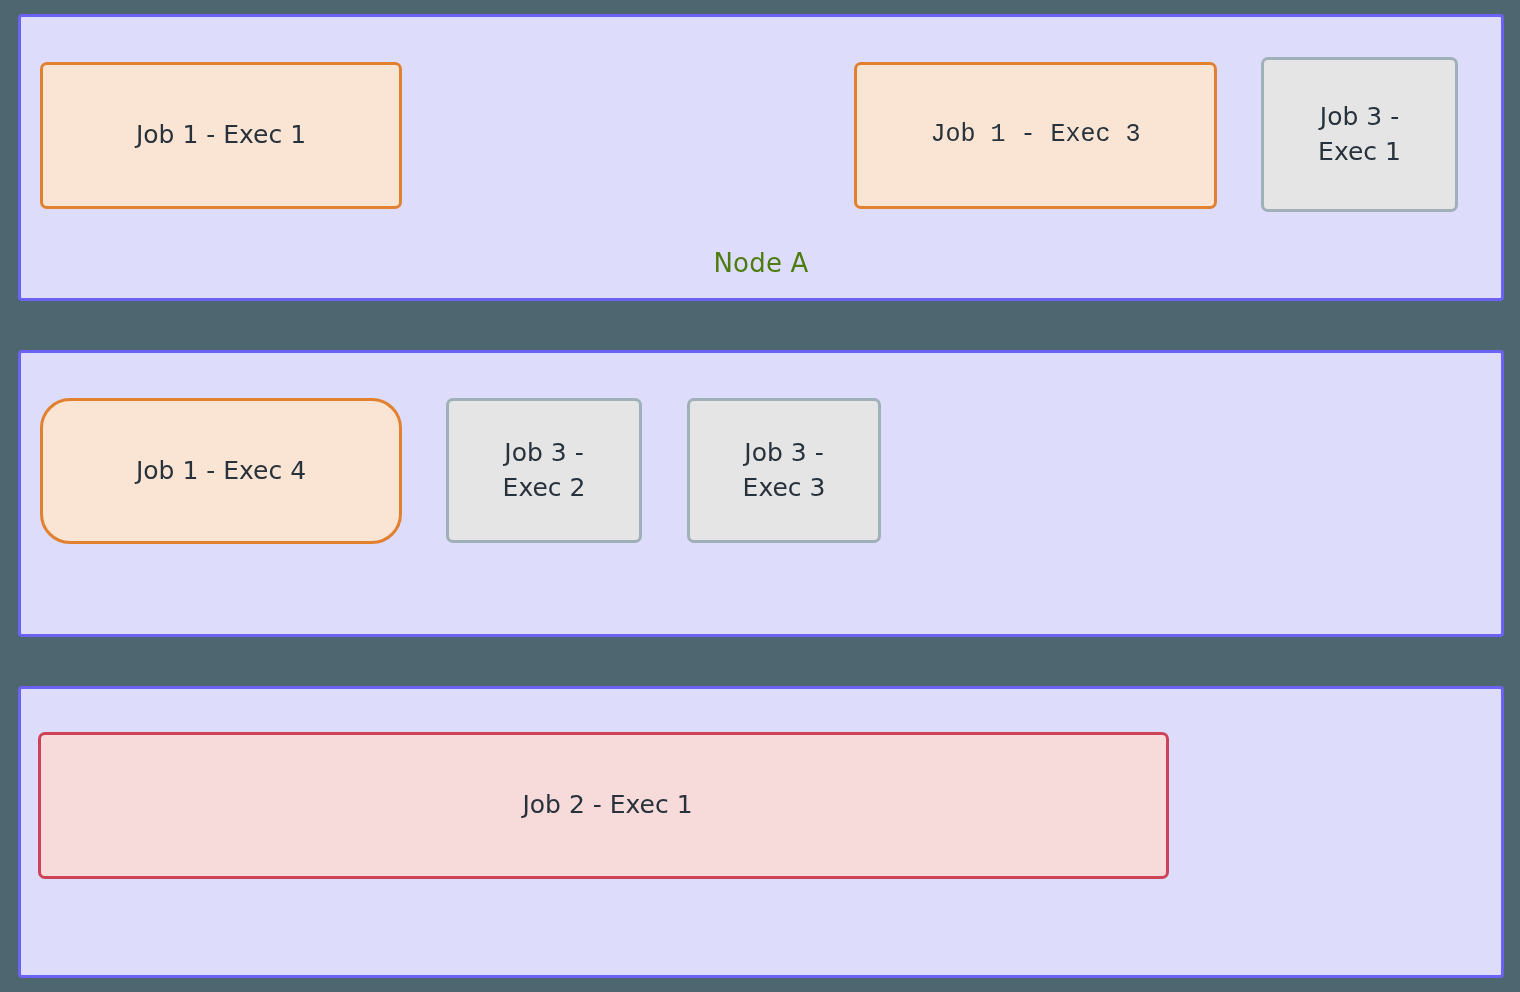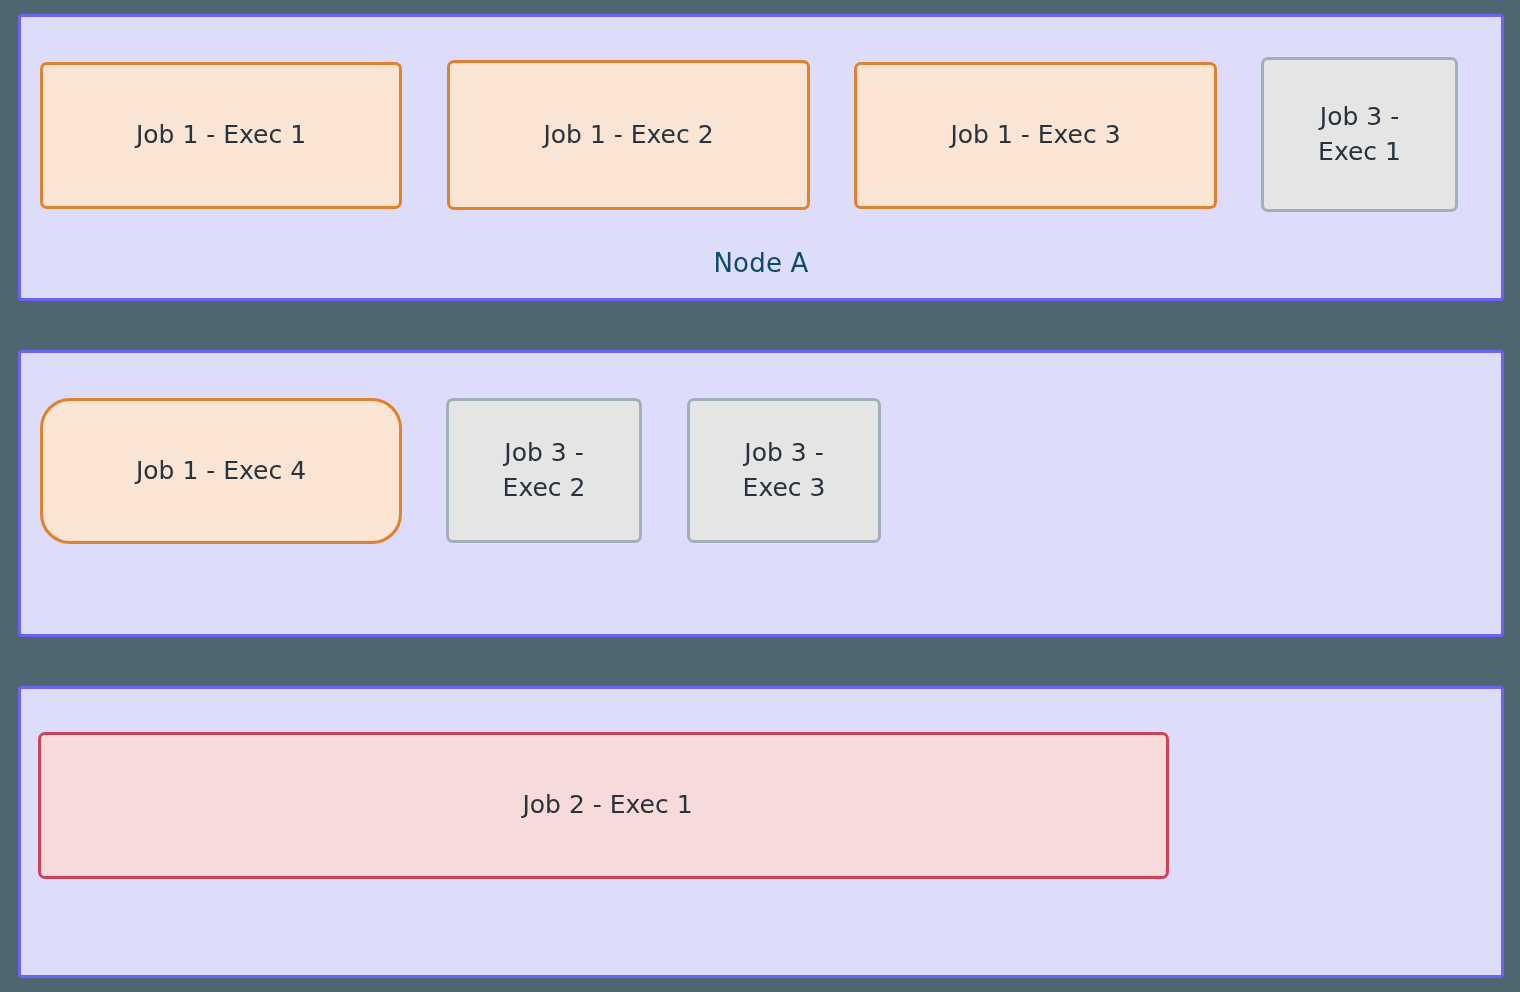--- a/index.html
+++ b/index.html
@@ -30,21 +30,21 @@
   }
   #node-a { left: 18px;  top: 14px;  width: 1486px; height: 287px; }
   #node-b { left: 18px;  top: 350px; width: 1486px; height: 287px; }
   #node-c { left: 18px;  top: 686px; width: 1486px; height: 292px; }
 
   .node-label {
     position: absolute;
     left: 0;
     width: 100%;
     text-align: center;
-    color: #0c4a6e;
+    color: #4d7c0f;
     font-size: 26px;
     letter-spacing: 0.2px;
     line-height: 1;
   }
   #node-a .node-label { top: 233px; }
   #node-b .node-label { top: 569px; }
 
   .task {
     position: absolute;
     box-sizing: border-box;
@@ -67,41 +67,40 @@
     border: 3px solid #9fb0b8;
   }
   .task.red {
     background: #f7dada;
     border: 3px solid #ce4257;
   }
 
   
   #task-a1 { left: 40px;   top: 62px;  width: 362px; height: 147px; }
   #task-a2 { left: 447px;  top: 60px;  width: 363px; height: 150px; }
-  #task-a3 { left: 854px;  top: 62px;  width: 363px; height: 147px; }
+  #task-a3 { left: 854px;  top: 62px;  width: 363px; height: 147px; font-family: Liberation Mono, monospace; }
   #task-a4 { left: 1261px; top: 57px;  width: 197px; height: 155px; }
 
   
   #task-b1 { left: 40px;  top: 398px; width: 362px; height: 146px; border-radius: 30px; }
   #task-b2 { left: 446px; top: 398px; width: 196px; height: 145px; }
   #task-b3 { left: 687px; top: 398px; width: 194px; height: 145px; }
 
   
   #task-c1 { left: 38px; top: 732px; width: 1131px; height: 147px; padding-left: 8px; }
 </style>
 </head>
 <body>
 
 <div class="canvas">
 
   <div class="node" id="node-a">
     <div class="node-label">Node A</div>
   </div>
   <div class="task orange" id="task-a1">Job 1 - Exec 1</div>
-  <div class="task orange" id="task-a2">Job 1 - Exec 2</div>
   <div class="task orange" id="task-a3">Job 1 - Exec 3</div>
   <div class="task gray" id="task-a4">Job  3 -
 Exec 1</div>
 
   <div class="node" id="node-b">
     <div class="node-label">Node B</div>
   </div>
   <div class="task orange" id="task-b1">Job 1 - Exec 4</div>
   <div class="task gray" id="task-b2">Job 3 -
 Exec 2</div>

